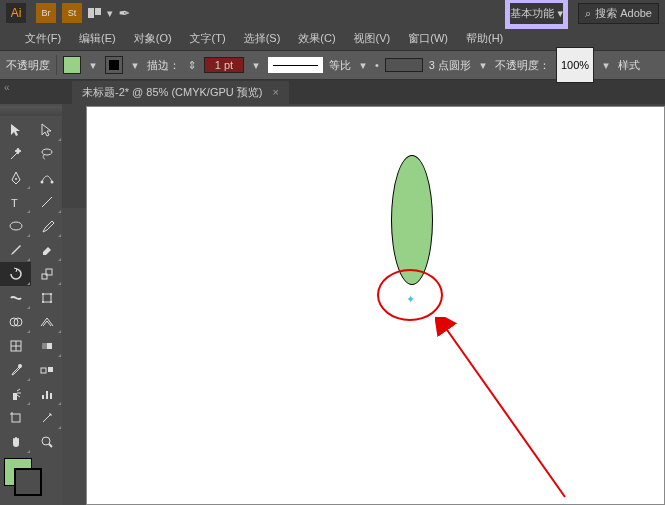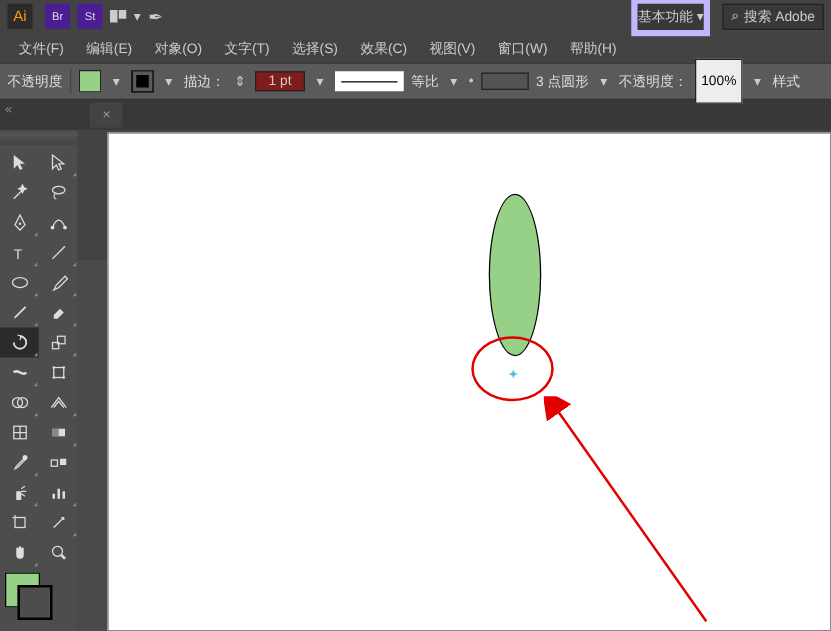--- a/index.html
+++ b/index.html
@@ -1,28 +1,28 @@
 <!DOCTYPE html>
 <html><head>
 <meta charset="utf-8">
 <style>
 *{margin:0;padding:0;box-sizing:border-box;font-family:"Microsoft YaHei",sans-serif;font-size:11px;color:#ccc;user-select:none}
 body{background:#434343;width:665px;height:505px;overflow:hidden;position:relative}
 .top-bar{height:26px;background:#434343;display:flex;align-items:center;padding:0 6px;gap:10px}
 .ai-logo{width:20px;height:20px;background:#2b2b2b;color:#ff9a00;display:flex;align-items:center;justify-content:center;font-weight:normal;font-size:12px}
-.br-icon,.st-icon{width:20px;height:20px;background:#4c1d95;display:flex;align-items:center;justify-content:center;font-size:9px;color:#ddd}
+.br-icon,.st-icon{width:20px;height:20px;background:#a16207;display:flex;align-items:center;justify-content:center;font-size:9px;color:#ddd}
 .icon-group{display:flex;gap:6px;align-items:center}
 .arrange-icon{display:flex;gap:1px}
 .arrange-icon span{width:6px;height:10px;background:#ccc}
 .arrange-icon span:nth-child(2){height:7px}
 .feather{color:#ccc;font-size:14px}
 .spacer{flex:1}
 .workspace-sel{background:#383838;padding:3px 0;border:5px solid #c4b5fd;cursor:pointer}
 .search-area{display:flex;align-items:center;gap:4px;background:#383838;padding:2px 6px;border:1px solid #222}
-.menu-bar{height:24px;background:#434343;display:flex;align-items:center;padding:0 6px;gap:0}
+.menu-bar{height:24px;background:#434343;display:flex;align-items:center;padding:0 16px;gap:0}
 .menu-item{padding:3px 9px;cursor:pointer}
 .control-bar{height:30px;background:#5a5a5a;display:flex;align-items:center;padding:0 6px;gap:6px;border-top:1px solid #333;border-bottom:1px solid #333}
 .cb-label{color:#ddd;font-size:11px}
 .fill-swatch{width:18px;height:18px;background:#97d087;border:1px solid #222}
 .stroke-swatch{width:18px;height:18px;background:#000;border:1px solid #222;box-shadow:inset 0 0 0 3px #5a5a5a}
 .dd-arrow{width:12px;height:16px;display:flex;align-items:center;justify-content:center;cursor:pointer;color:#ccc}
 .sep{width:1px;height:20px;background:#444}
 .pt-input{width:40px;background:#7f1d1d;border:1px solid #222;color:#ccc;padding:1px 3px;text-align:center}
 .stroke-preview{width:55px;height:16px;background:#fff;display:flex;align-items:center;justify-content:center}
 .stroke-preview .line{width:45px;height:1px;background:#000}
@@ -111,20 +111,21 @@
   <span class="cb-label">不透明度：</span>
   <input class="opacity-input" value="100%" style="">
   <span class="dd-arrow">▾</span>
   <span class="cb-label">样式</span>
 </div>
 
 <div class="quote">«</div>
 
 <div class="tab-bar">
   <div class="tab">
+    <span>未标题-2* @ 85% (CMYK/GPU 预览)</span>
     <span class="close">×</span>
   </div>
 </div>
 
 <div class="main-area">
   <div class="toolbox">
     <div class="tb-header"></div>
     <div class="tool-row">
       <div class="tool">
           <svg viewBox="0 0 16 16">

